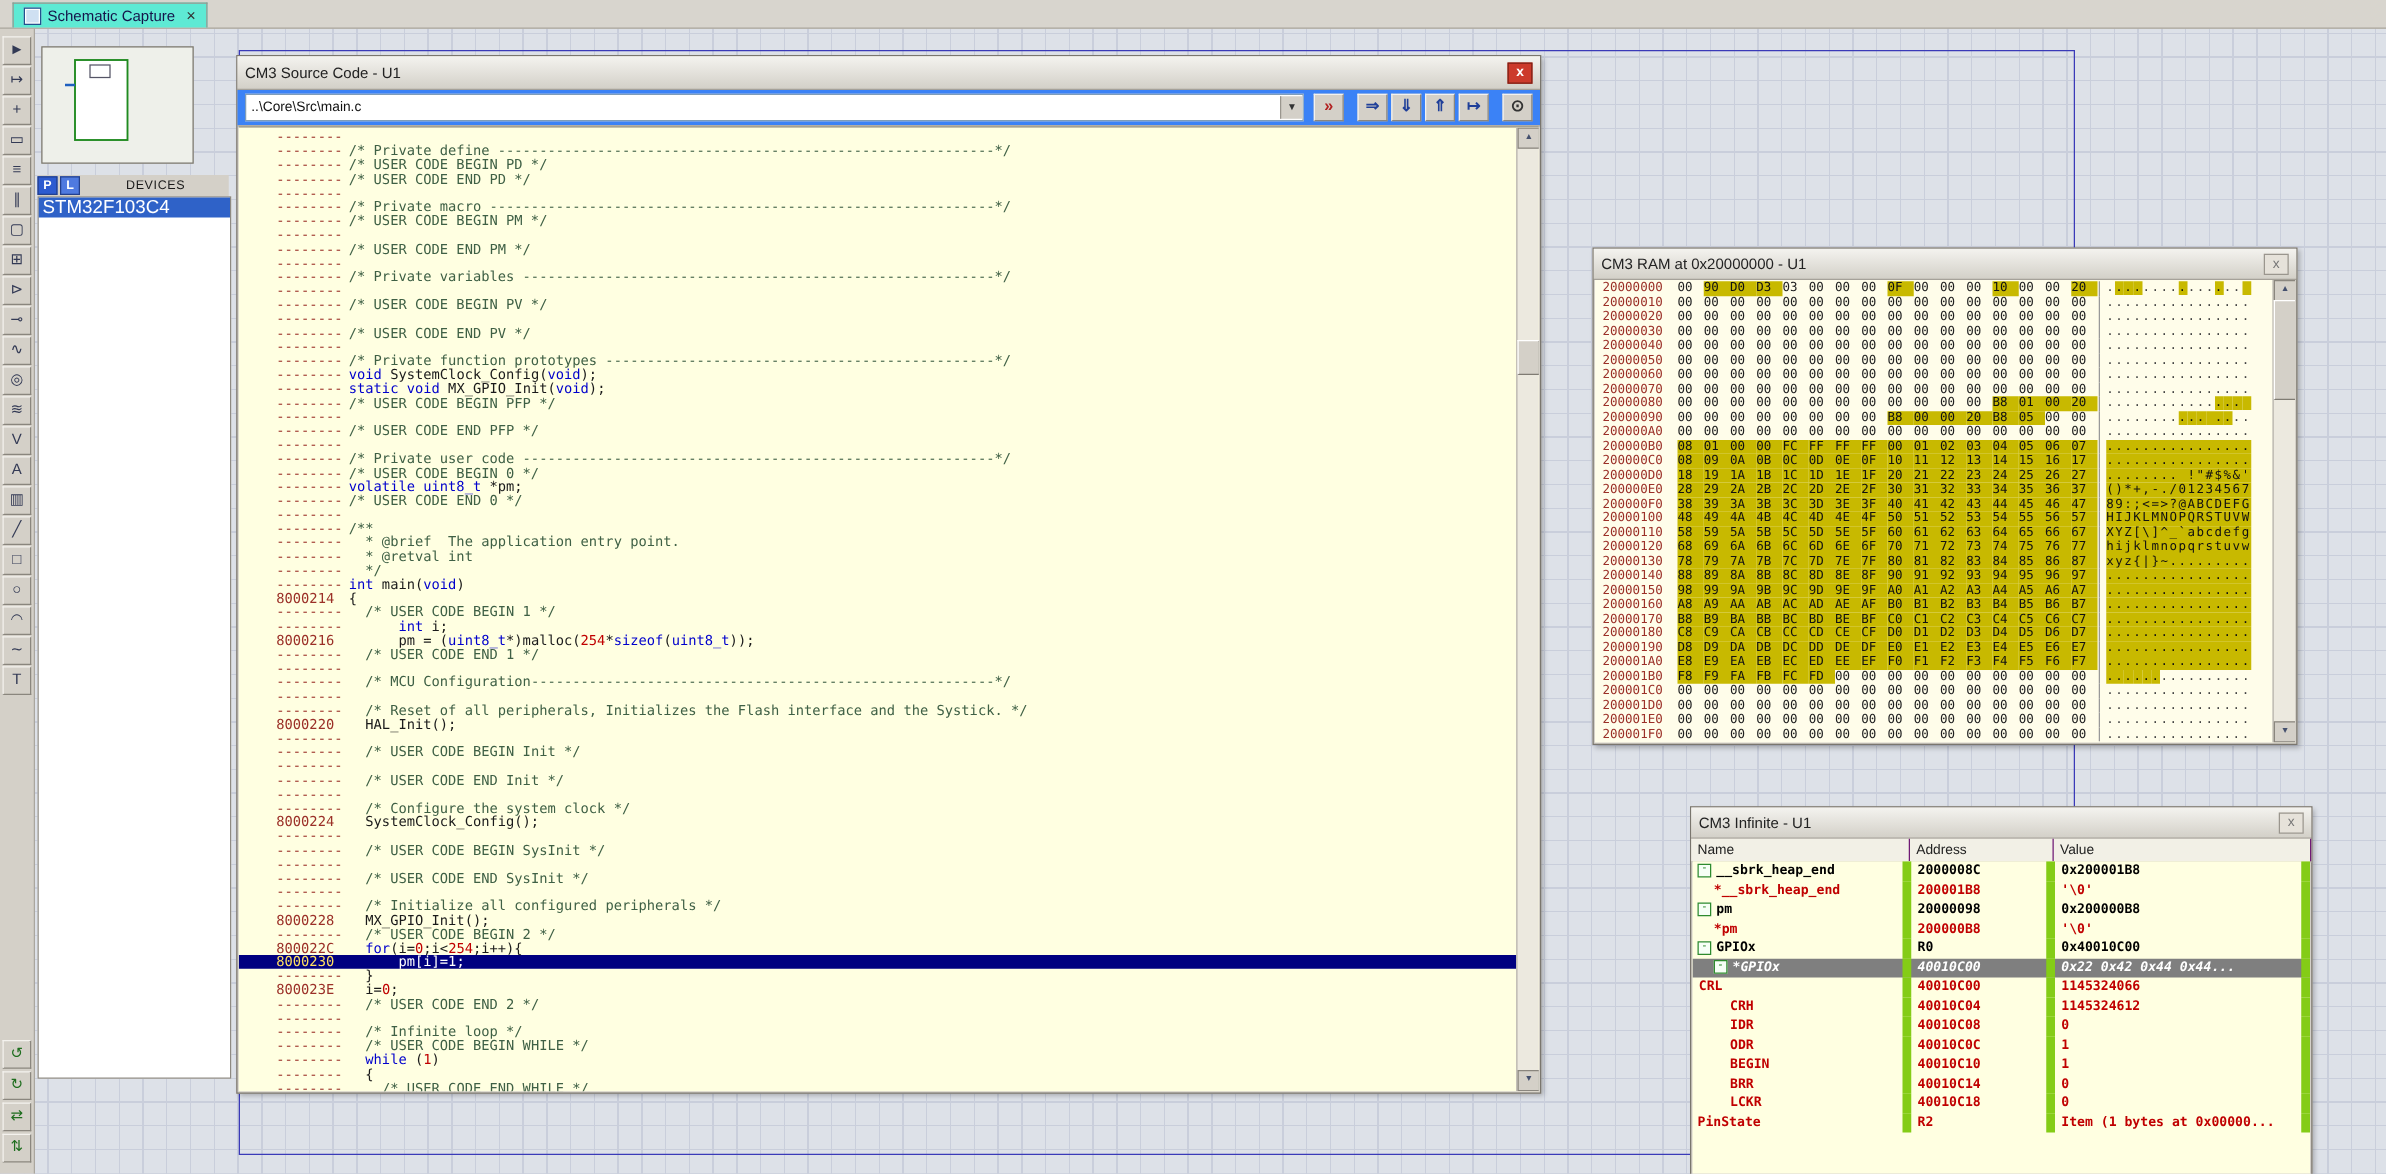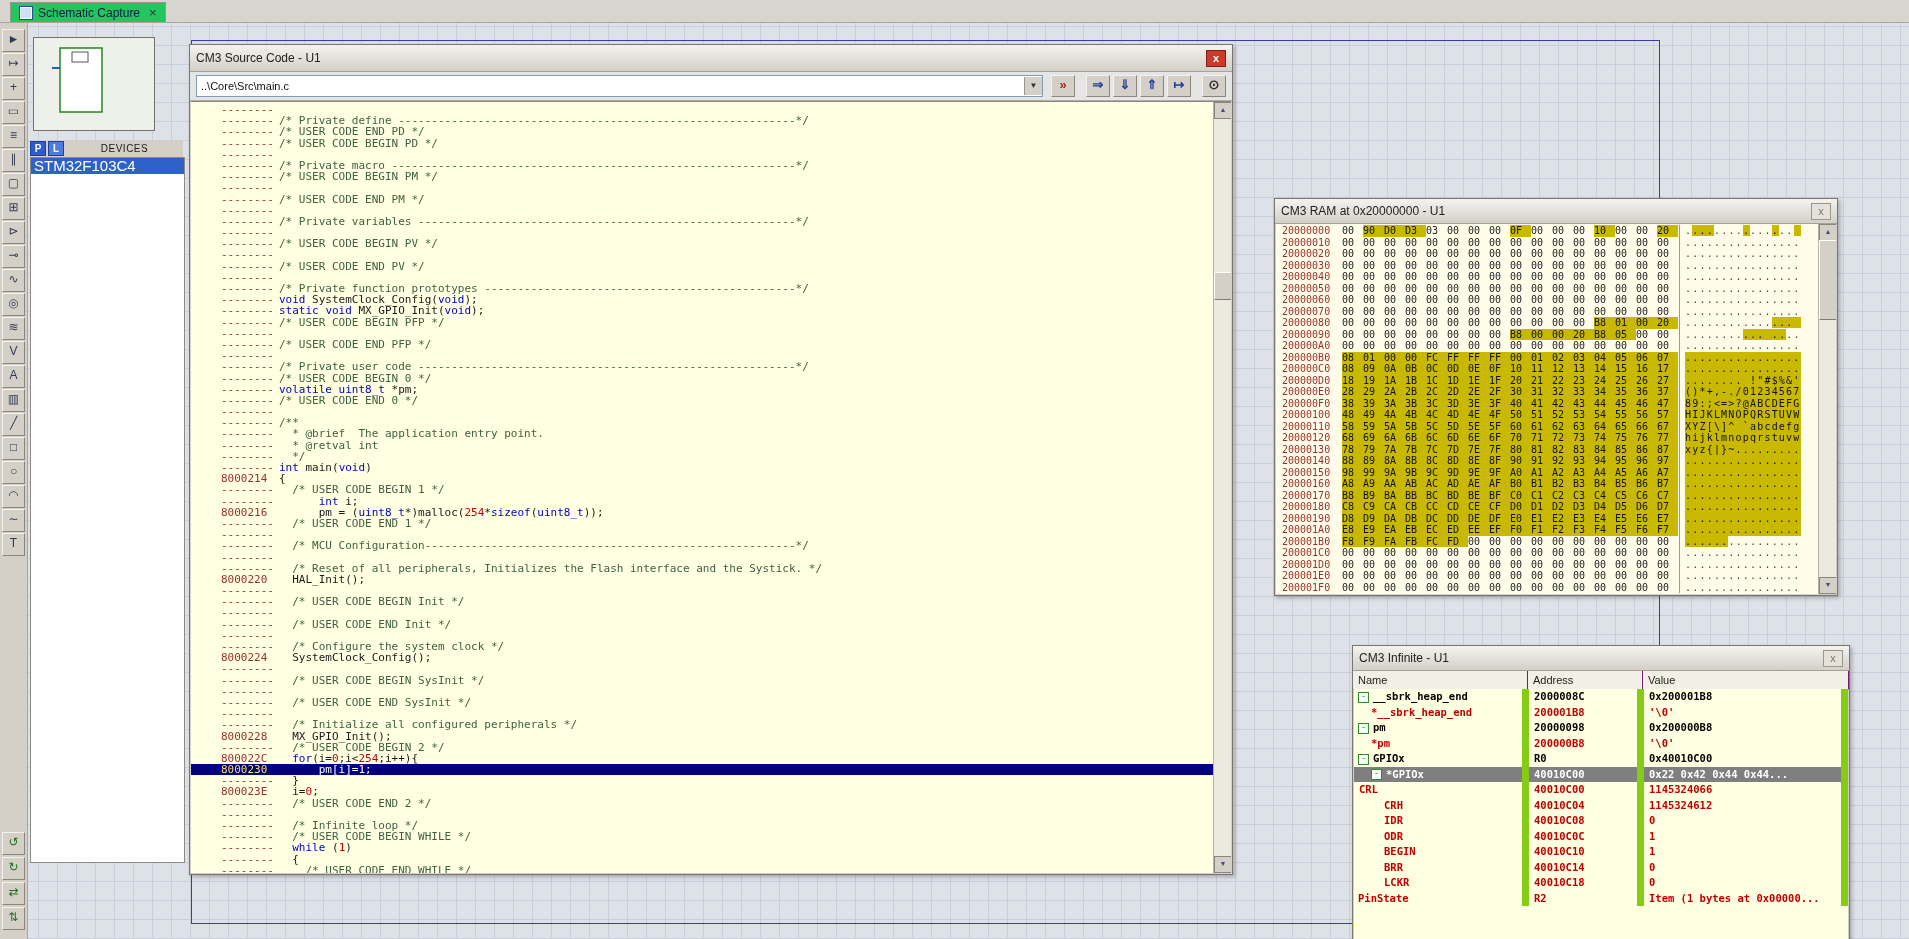--- a/index.html
+++ b/index.html
@@ -4,21 +4,21 @@
 <style>
   html,body{margin:0;padding:0;}
   body{font-family:"Liberation Sans",sans-serif;overflow:hidden;}
   .stage{position:relative;width:1909px;height:939px;overflow:hidden;
     background:
       repeating-linear-gradient(0deg,#c9cedb 0,#c9cedb 1px,transparent 1px,transparent 19px),
       repeating-linear-gradient(90deg,#c9cedb 0,#c9cedb 1px,transparent 1px,transparent 19px),
       #dde1e8;}
   
   .tabbar{position:absolute;top:0;left:0;right:0;height:22px;background:#d8d5ce;border-bottom:1px solid #a9a59c;z-index:10;}
-  .tab{position:absolute;left:10px;top:2px;height:19px;background:#22c55e;border:1px solid #9a968e;border-bottom:none;
+  .tab{position:absolute;left:10px;top:2px;height:19px;background:#5eead4;border:1px solid #9a968e;border-bottom:none;
        display:flex;align-items:center;gap:5px;padding:0 8px;font-size:12px;color:#15154a;}
   .tabicon{width:12px;height:12px;background:#cfe0f2;border:1px solid #23518e;box-shadow:inset 0 0 0 1px #fff;display:inline-block;}
   .tabclose{font-size:13px;color:#333;margin-left:4px;cursor:pointer;line-height:12px;}
   
   .sidebar{position:absolute;top:22px;left:0;bottom:0;width:27px;background:#d4d0c8;border-right:1px solid #aaa69e;z-index:9;
            display:flex;flex-direction:column;align-items:center;padding-top:6px;}
   .sideicon{width:21px;height:21px;margin:1px 0;background:#d4d0c8;border-top:1px solid #f4f2ee;border-left:1px solid #f4f2ee;
             border-right:1px solid #8a867e;border-bottom:1px solid #8a867e;font-size:12px;line-height:19px;text-align:center;color:#333a55;}
   .side-bottom{position:absolute;bottom:8px;left:0;width:27px;display:flex;flex-direction:column;align-items:center;}
   .side-bottom .sideicon{color:#1f6e1f;}
@@ -38,21 +38,21 @@
   
   .win{position:absolute;background:#d4d0c8;border:1px solid #7a766e;box-shadow:2px 2px 4px rgba(0,0,0,.25);z-index:6;}
   .titlebar{height:24px;background:linear-gradient(#f4f3ef,#d3d0c8);border-bottom:1px solid #a5a199;display:flex;align-items:center;padding:0 6px;}
   .wtitle{font-size:12px;color:#222;flex:1;white-space:nowrap;overflow:hidden;}
   .wclose{width:18px;height:15px;text-align:center;line-height:14px;font-size:11px;border:1px solid #8a6;}
   .wclose.red{background:#cc3a2b;color:#fff;border:1px solid #7d1f14;font-weight:bold;}
   .wclose.pale{background:#e6e2da;color:#777;border:1px solid #9a968e;}
   
   .srcwin{left:189px;top:44px;width:1042px;height:829px;}
   .srcwin .titlebar{height:26px;}
-  .srctoolbar{height:28px;display:flex;align-items:center;gap:8px;padding:0 6px;background:#e5e5e5;border-bottom:1px solid #b2aea6;}
+  .srctoolbar{height:28px;display:flex;align-items:center;gap:8px;padding:0 6px;background:#3b82f6;border-bottom:1px solid #b2aea6;}
   .dropdown{width:872px;height:20px;background:#fff;border:1px solid #7f9db9;display:flex;align-items:center;}
   .ddtext{flex:1;font-size:11px;padding-left:4px;color:#111;white-space:nowrap;overflow:hidden;}
   .ddarrow{width:17px;height:18px;background:#d4d0c8;border-left:1px solid #9a968e;text-align:center;font-size:8px;line-height:18px;color:#333;}
   .srcicons{display:flex;gap:3px;align-items:center;}
   .srcicon{width:22px;height:20px;background:#d4d0c8;border-top:1px solid #f4f2ee;border-left:1px solid #f4f2ee;
            border-right:1px solid #8a867e;border-bottom:1px solid #8a867e;text-align:center;font-size:13px;line-height:18px;font-weight:bold;}
   .srcicon:first-child{margin-right:8px;}
   .srcicon:last-child{margin-left:8px;}
   .srccontent{position:absolute;left:1px;top:56px;right:1px;bottom:1px;background:#ffffe1;overflow:hidden;border-top:1px solid #8a867e;}
   #code-area{position:absolute;left:0;top:2px;right:18px;}
@@ -87,21 +87,21 @@
   .varswin{left:1352px;top:645px;width:496px;height:294px;}
   .varheader{display:grid;grid-template-columns:175px 115px 1fr;height:18px;background:#f2f0e6;border-bottom:1px solid #aaa69e;font-size:11px;color:#222;align-items:center;}
   .varheader span{padding-left:5px;border-right:1px solid #701a75;height:100%;line-height:18px;}
   .varbody{position:absolute;left:1px;top:43px;right:1px;bottom:1px;background:#ffffe1;overflow:hidden;}
   .var-row{display:grid;grid-template-columns:175px 115px 1fr;height:15.5px;line-height:15.5px;
            font-family:"DejaVu Sans Mono",monospace;font-size:10.5px;font-weight:bold;}
   .var-row>span{padding-left:5px;border-right:7px solid #84cc16;white-space:nowrap;overflow:hidden;}
   .var-row.k{color:#000;}
   .var-row.r{color:#c00000;}
   .var-row.rb{color:#c00000;}
-  .var-row.sel{background:#7f7f7f;color:#fff;}
+  .var-row.sel{background:#7f7f7f;color:#fff;font-style:italic;}
   .ebox{display:inline-block;width:9px;height:9px;border:1px solid #2e8b2e;color:#2e8b2e;background:#f6fff6;
         font-size:9px;line-height:7px;text-align:center;margin-right:4px;vertical-align:middle;font-weight:normal;}
 </style>
 </head>
 <body>
 
 <div class="stage">
 
   <div class="tabbar">
     <div class="tab">
@@ -179,22 +179,22 @@
           <div class="srcicon" style="color: rgb(31, 63, 153);">⇓</div>
           <div class="srcicon" style="color: rgb(31, 63, 153);">⇑</div>
           <div class="srcicon" style="color: rgb(31, 63, 153);">↦</div>
           <div class="srcicon" style="color: rgb(51, 51, 51);">⊙</div>
         </div>
     </div>
     <div class="srccontent">
       <div id="code-area">
           <div class="code-line"><span class="addr">--------</span><span class="codetext"></span></div>
           <div class="code-line"><span class="addr">--------</span><span class="codetext"><span class="cmt">/* Private define ------------------------------------------------------------*/</span></span></div>
+          <div class="code-line"><span class="addr">--------</span><span class="codetext"><span class="cmt">/* USER CODE BEGIN PD */</span></span></div>
           <div class="code-line"><span class="addr">--------</span><span class="codetext"><span class="cmt">/* USER CODE END PD */</span></span></div>
-          <div class="code-line"><span class="addr">--------</span><span class="codetext"><span class="cmt">/* USER CODE BEGIN PD */</span></span></div>
           <div class="code-line"><span class="addr">--------</span><span class="codetext"></span></div>
           <div class="code-line"><span class="addr">--------</span><span class="codetext"><span class="cmt">/* Private macro -------------------------------------------------------------*/</span></span></div>
           <div class="code-line"><span class="addr">--------</span><span class="codetext"><span class="cmt">/* USER CODE BEGIN PM */</span></span></div>
           <div class="code-line"><span class="addr">--------</span><span class="codetext"></span></div>
           <div class="code-line"><span class="addr">--------</span><span class="codetext"><span class="cmt">/* USER CODE END PM */</span></span></div>
           <div class="code-line"><span class="addr">--------</span><span class="codetext"></span></div>
           <div class="code-line"><span class="addr">--------</span><span class="codetext"><span class="cmt">/* Private variables ---------------------------------------------------------*/</span></span></div>
           <div class="code-line"><span class="addr">--------</span><span class="codetext"></span></div>
           <div class="code-line"><span class="addr">--------</span><span class="codetext"><span class="cmt">/* USER CODE BEGIN PV */</span></span></div>
           <div class="code-line"><span class="addr">--------</span><span class="codetext"></span></div>

